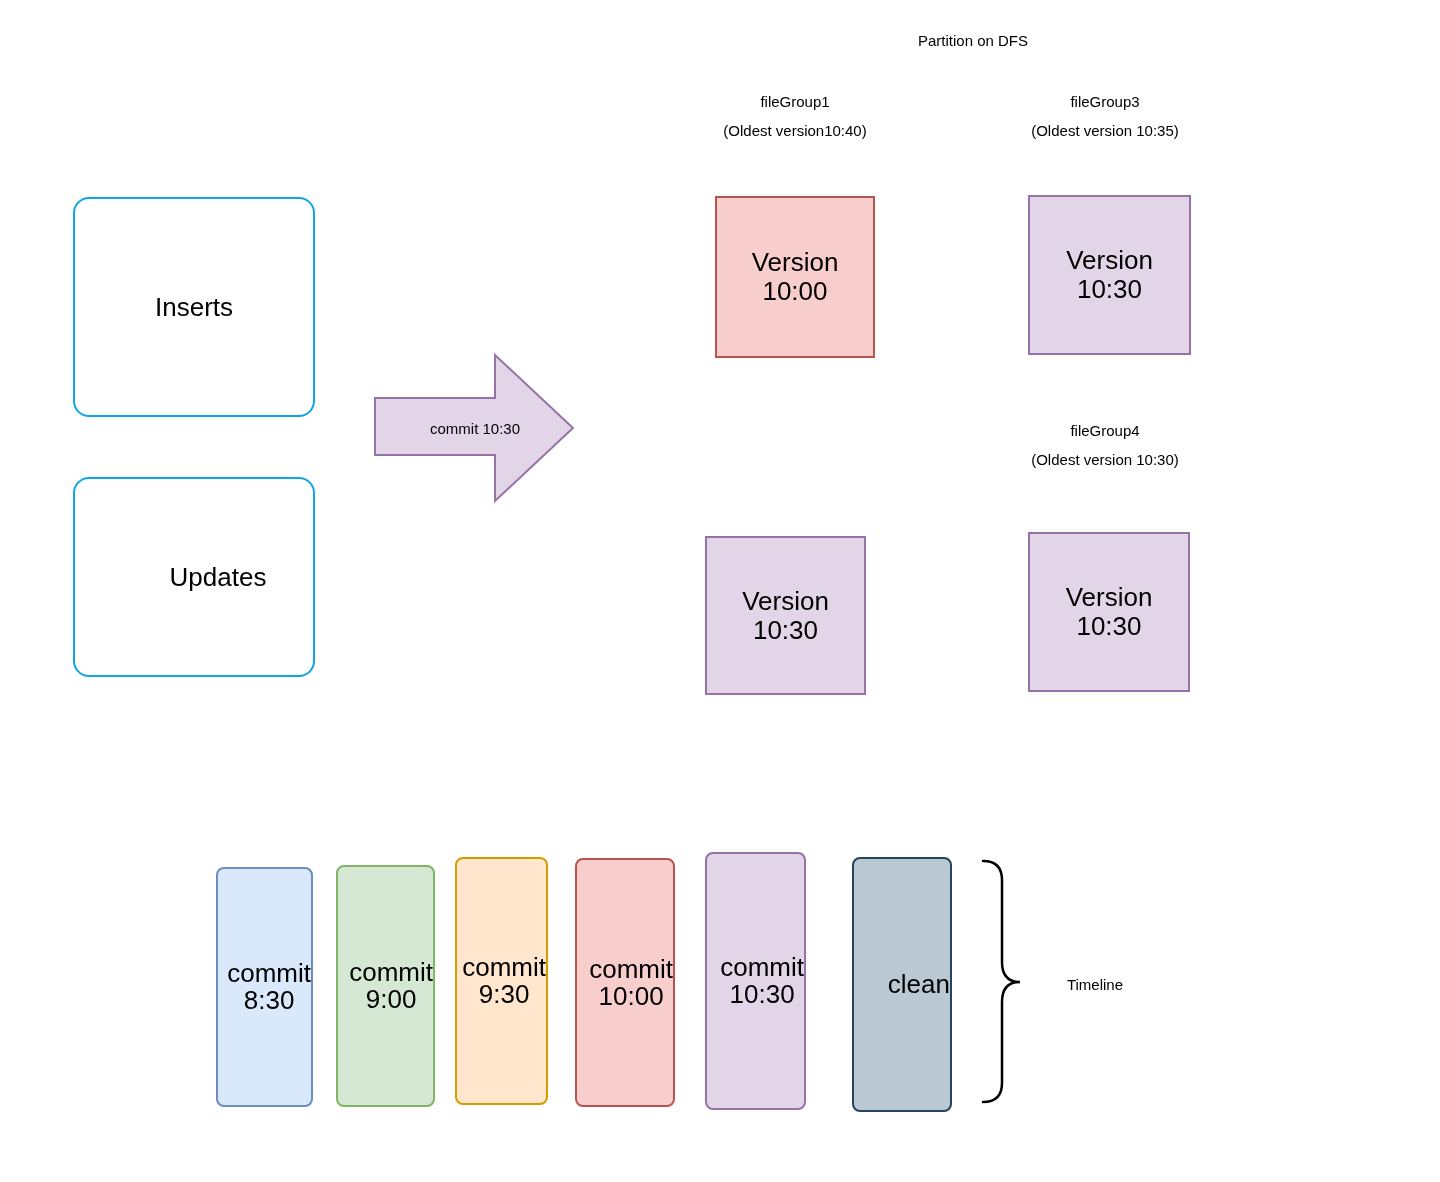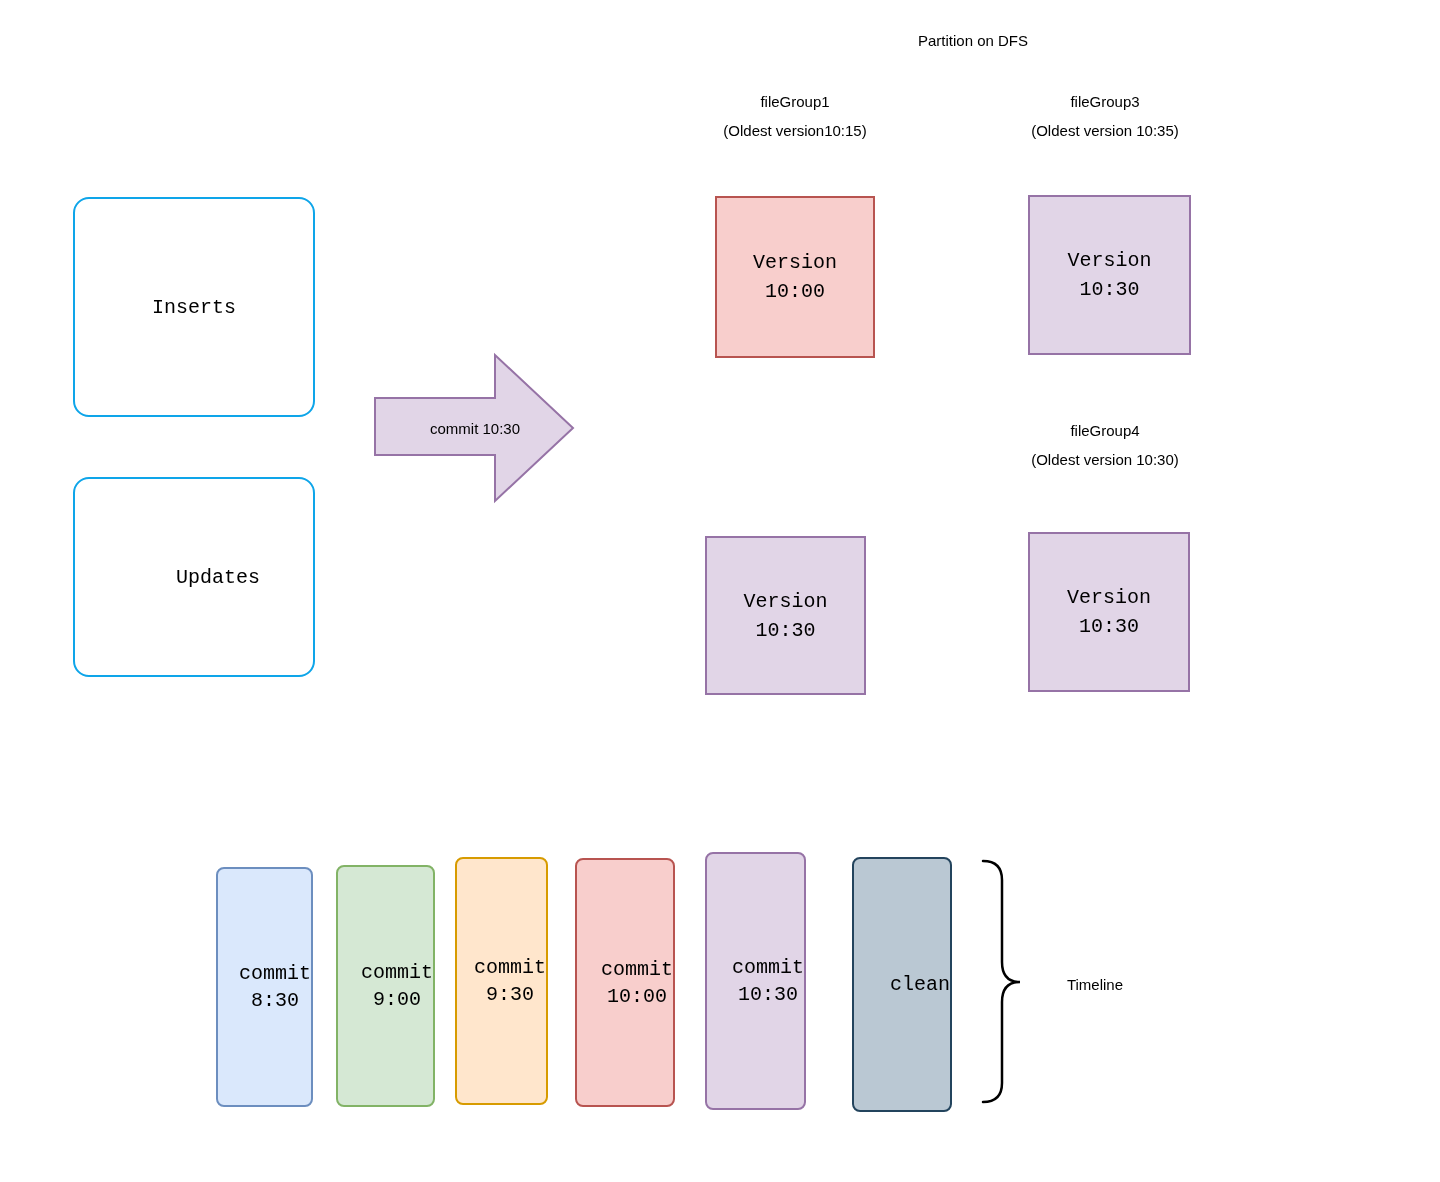--- a/index.html
+++ b/index.html
@@ -24,24 +24,23 @@
     text-align: center;
     white-space: pre-line;
   }
   .box {
     position: absolute;
     box-sizing: border-box;
     display: flex;
     align-items: center;
     justify-content: center;
     text-align: center;
-    font-size: 20px;
+    font-size: 26px;
     line-height: 29px;
     white-space: pre-line;
-    font-family: Liberation Mono, monospace;
   }
   .source-box {
     border: 2px solid #0ea5e9;
     border-radius: 16px;
     background: #ffffff;
     align-items: center;
   }
   .version-box {
     border: 2px solid;
   }
@@ -58,21 +57,21 @@
 <div class="canvas">
 
   <svg class="overlay" viewBox="0 0 1440 1182" aria-hidden="true">
     <polygon points="375,398 495,398 495,355 573,428 495,501 495,455 375,455" stroke-width="2" style="fill: rgb(225, 213, 231); stroke: rgb(150, 115, 166);"></polygon>
     <path d="M 983 861 Q 1002 861 1002 880 L 1002 962 Q 1002 982 1020 982 Q 1002 982 1002 1002 L 1002 1083 Q 1002 1102 983 1102" fill="none" stroke-width="2.5" stroke-linecap="round" style="stroke: rgb(0, 0, 0);"></path>
   </svg>
 
   <div class="txt" style="left:820px; top:26px; width:306px;">Partition on DFS</div>
 
   <div class="txt" style="left:645px; top:87px; width:300px;">fileGroup1
-(Oldest version10:15)</div>
+(Oldest version10:40)</div>
   <div class="txt" style="left:955px; top:87px; width:300px;">fileGroup3
 (Oldest version 10:35)</div>
   <div class="txt" style="left:955px; top:416px; width:300px;">fileGroup4
 (Oldest version 10:30)</div>
 
   <div class="box version-box" style="left: 715px; top: 196px; width: 160px; height: 162px; background-color: rgb(248, 206, 204); border-color: rgb(184, 84, 80);">
     <span>Version
 10:00</span>
   </div>
   <div class="box version-box" style="left: 1028px; top: 195px; width: 163px; height: 160px; background-color: rgb(225, 213, 231); border-color: rgb(150, 115, 166);">

